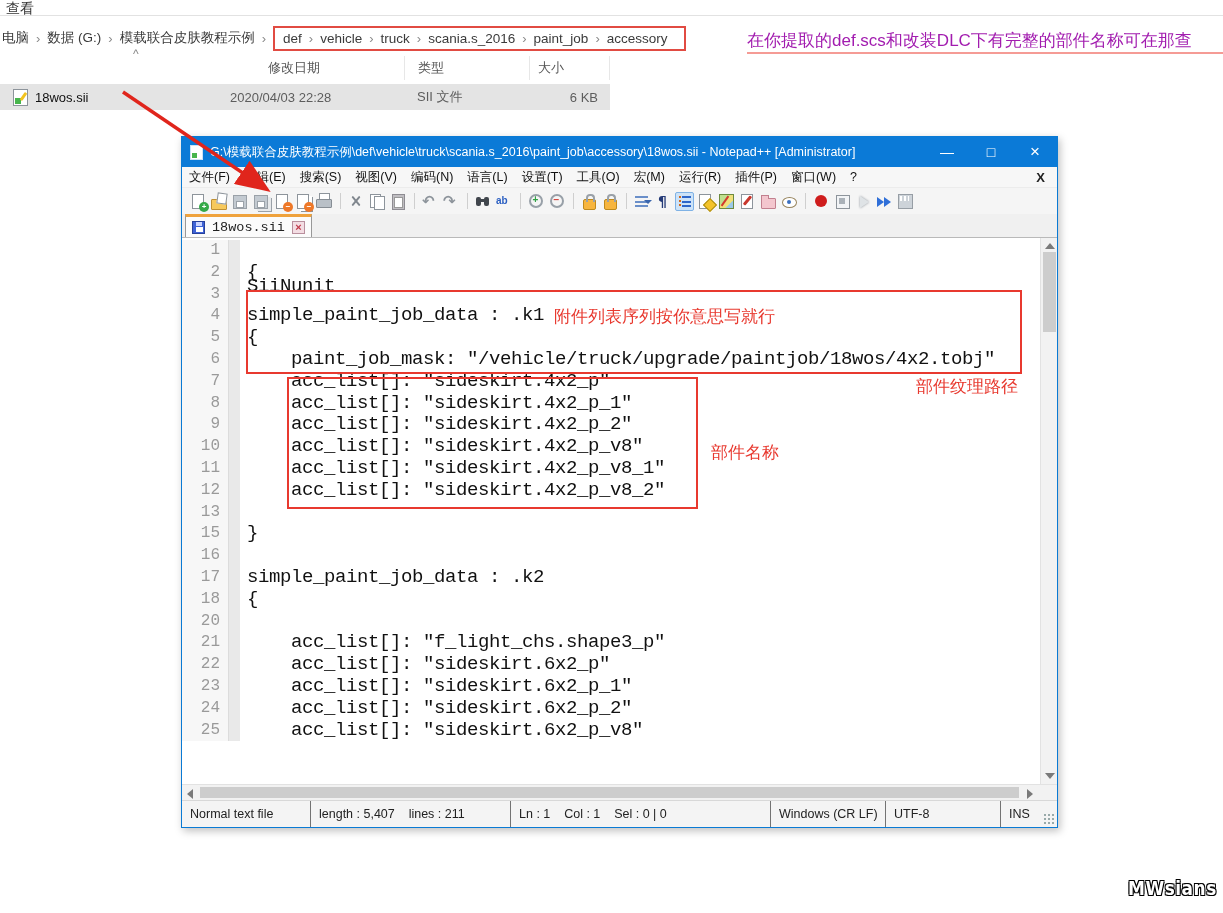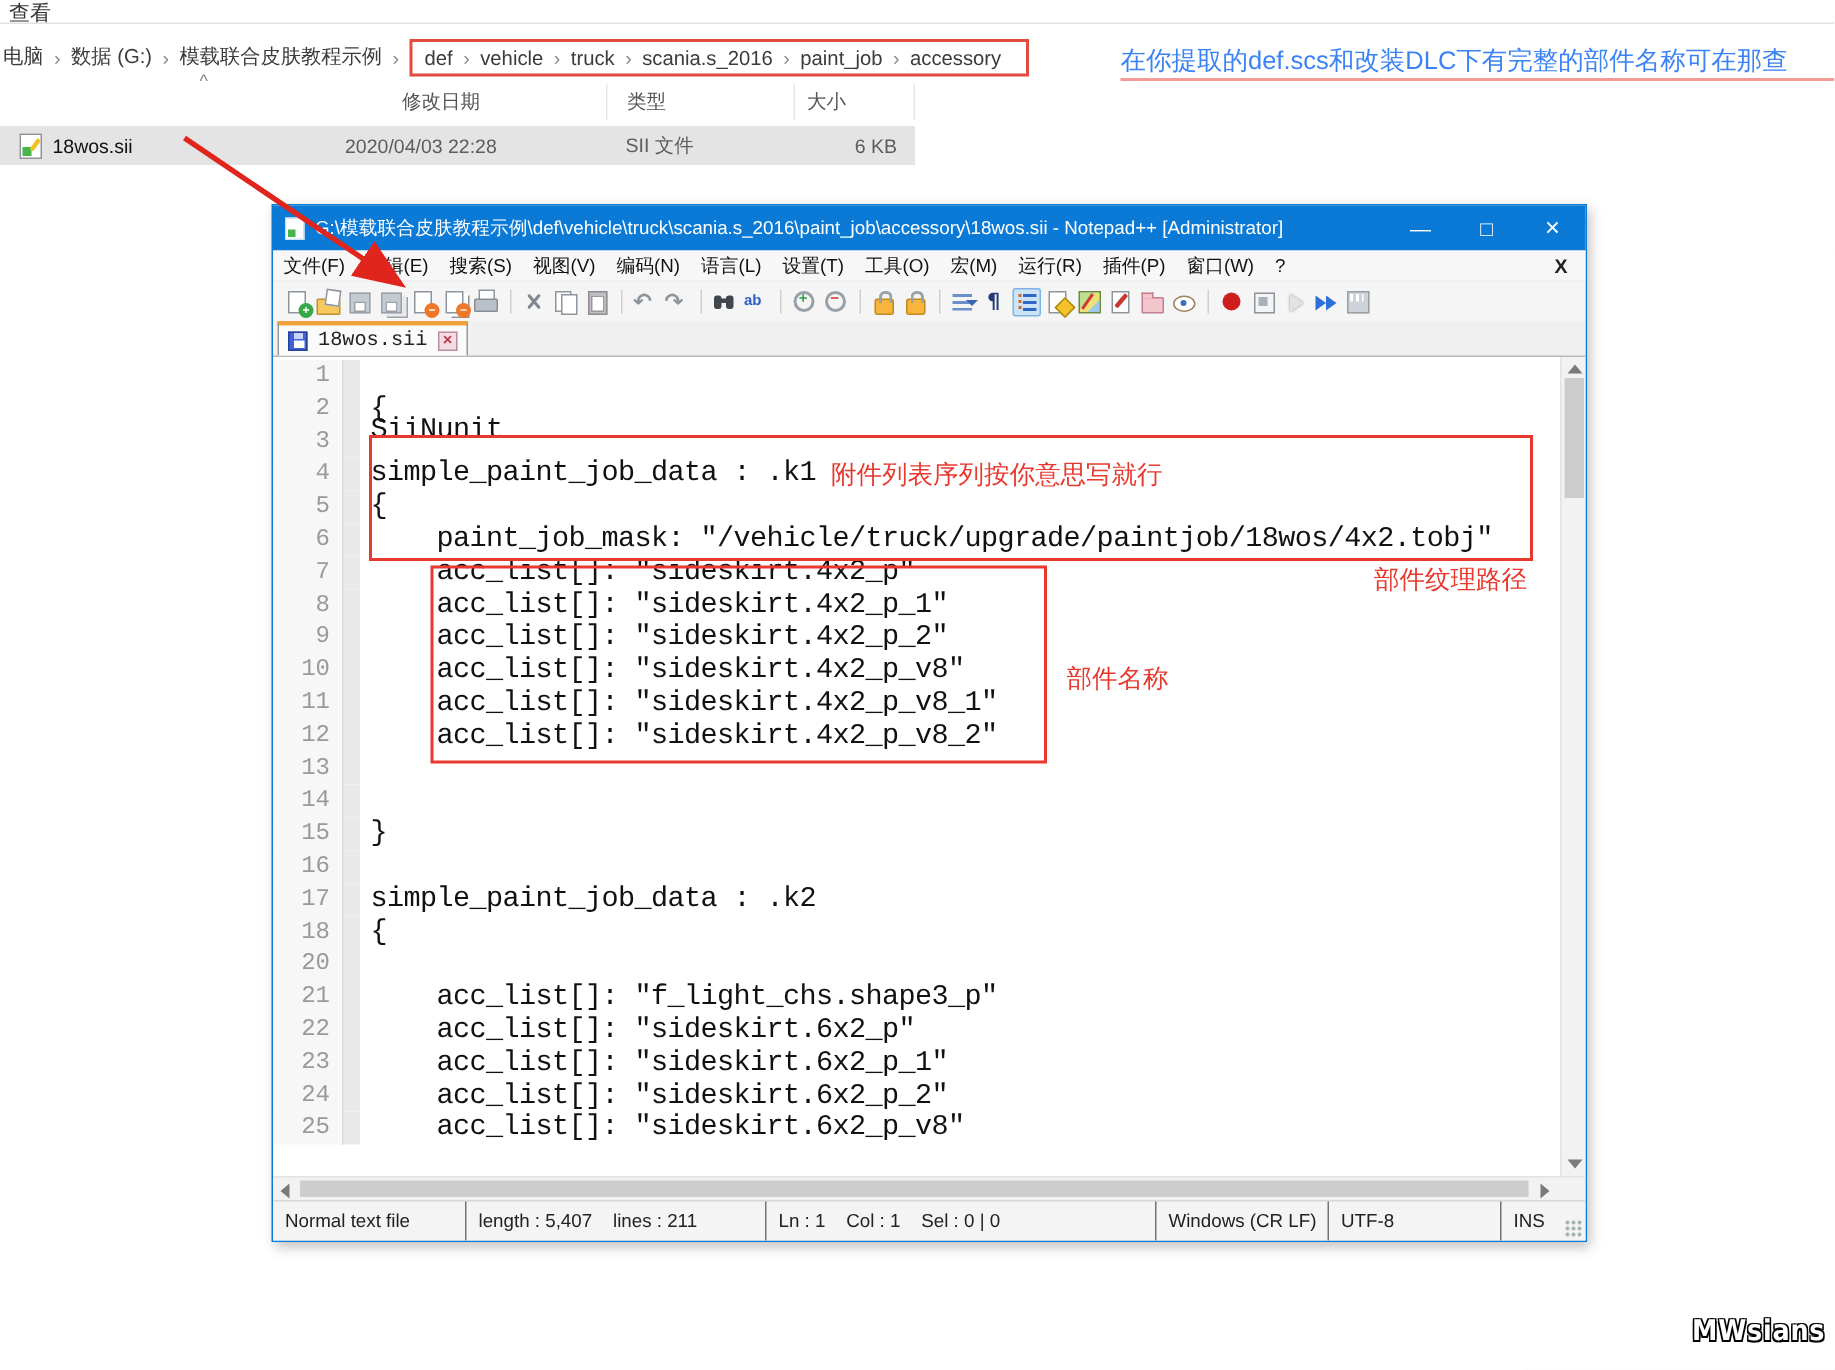--- a/index.html
+++ b/index.html
@@ -8,21 +8,21 @@
   
   #explorer { position:absolute; left:0; top:0; width:1223px; height:130px; }
   .view-tab { position:absolute; left:6px; top:0; font-size:14px; color:#333; }
   .top-line { position:absolute; left:0; top:15px; width:1223px; height:1px; background:#e2e2e2; }
   .crumbbar { position:absolute; left:0; top:22px; height:32px; display:flex; align-items:center; }
   .crumb { font-size:13.5px; color:#3b3b3b; padding:0 2px; cursor:default; }
   .crumb-sep { font-size:13px; color:#8a8a8a; padding:0 5px; }
   .crumbs { display:flex; align-items:center; }
   .crumb-box { display:flex; align-items:center; border:2px solid #e14b42; padding:3px 8px 3px 6px; margin-left:2px; }
   .crumb-box .crumb-sep:last-child { visibility:hidden; padding:0 1px; }
-  .explorer-note { position:absolute; left:747px; top:29px; font-size:17px; color:#3b82f6; white-space:nowrap; }
+  .explorer-note { position:absolute; left:747px; top:29px; font-size:17px; color:#a21caf; white-space:nowrap; }
   .explorer-underline { position:absolute; left:747px; top:52px; width:476px; height:2px; background:#f59b95; }
   .hdr-row { position:absolute; left:0; top:56px; height:24px; display:flex; }
   .hdr-cell { font-size:13px; color:#555; display:flex; align-items:center; border-right:1px solid #e7e7e7; height:24px; }
   .hdr-cell:nth-of-type(1){ width:225px; padding-left:18px;margin-top:30px; }
   .hdr-cell:nth-of-type(2){ width:180px; padding-left:43px; }
   .hdr-cell:nth-of-type(3){ width:125px; padding-left:13px; }
   .hdr-cell:nth-of-type(4){ width:80px;  padding-left:8px; }
   .sort-caret { position:absolute; left:133px; top:47px; font-size:12px; color:#888; }
   .file-row { position:absolute; left:0; top:84px; width:610px; height:26px; background:#e4e4e4; display:flex; align-items:center; }
   .frc-name { width:225px; display:flex; align-items:center; padding-left:13px; }
@@ -367,25 +367,20 @@
             <span class="fold"></span>
             <span class="tx">    acc_list[]: "sideskirt.4x2_p_v8_2"</span>
           </div>
 
           <div class="crow">
             <span class="ln">13</span>
             <span class="fold"></span>
             <span class="tx"></span>
           </div>
 
-          <div class="crow">
-            <span class="ln">14</span>
-            <span class="fold"></span>
-            <span class="tx"></span>
-          </div>
 
           <div class="crow">
             <span class="ln">15</span>
             <span class="fold"></span>
             <span class="tx">}</span>
           </div>
 
           <div class="crow">
             <span class="ln">16</span>
             <span class="fold"></span>

